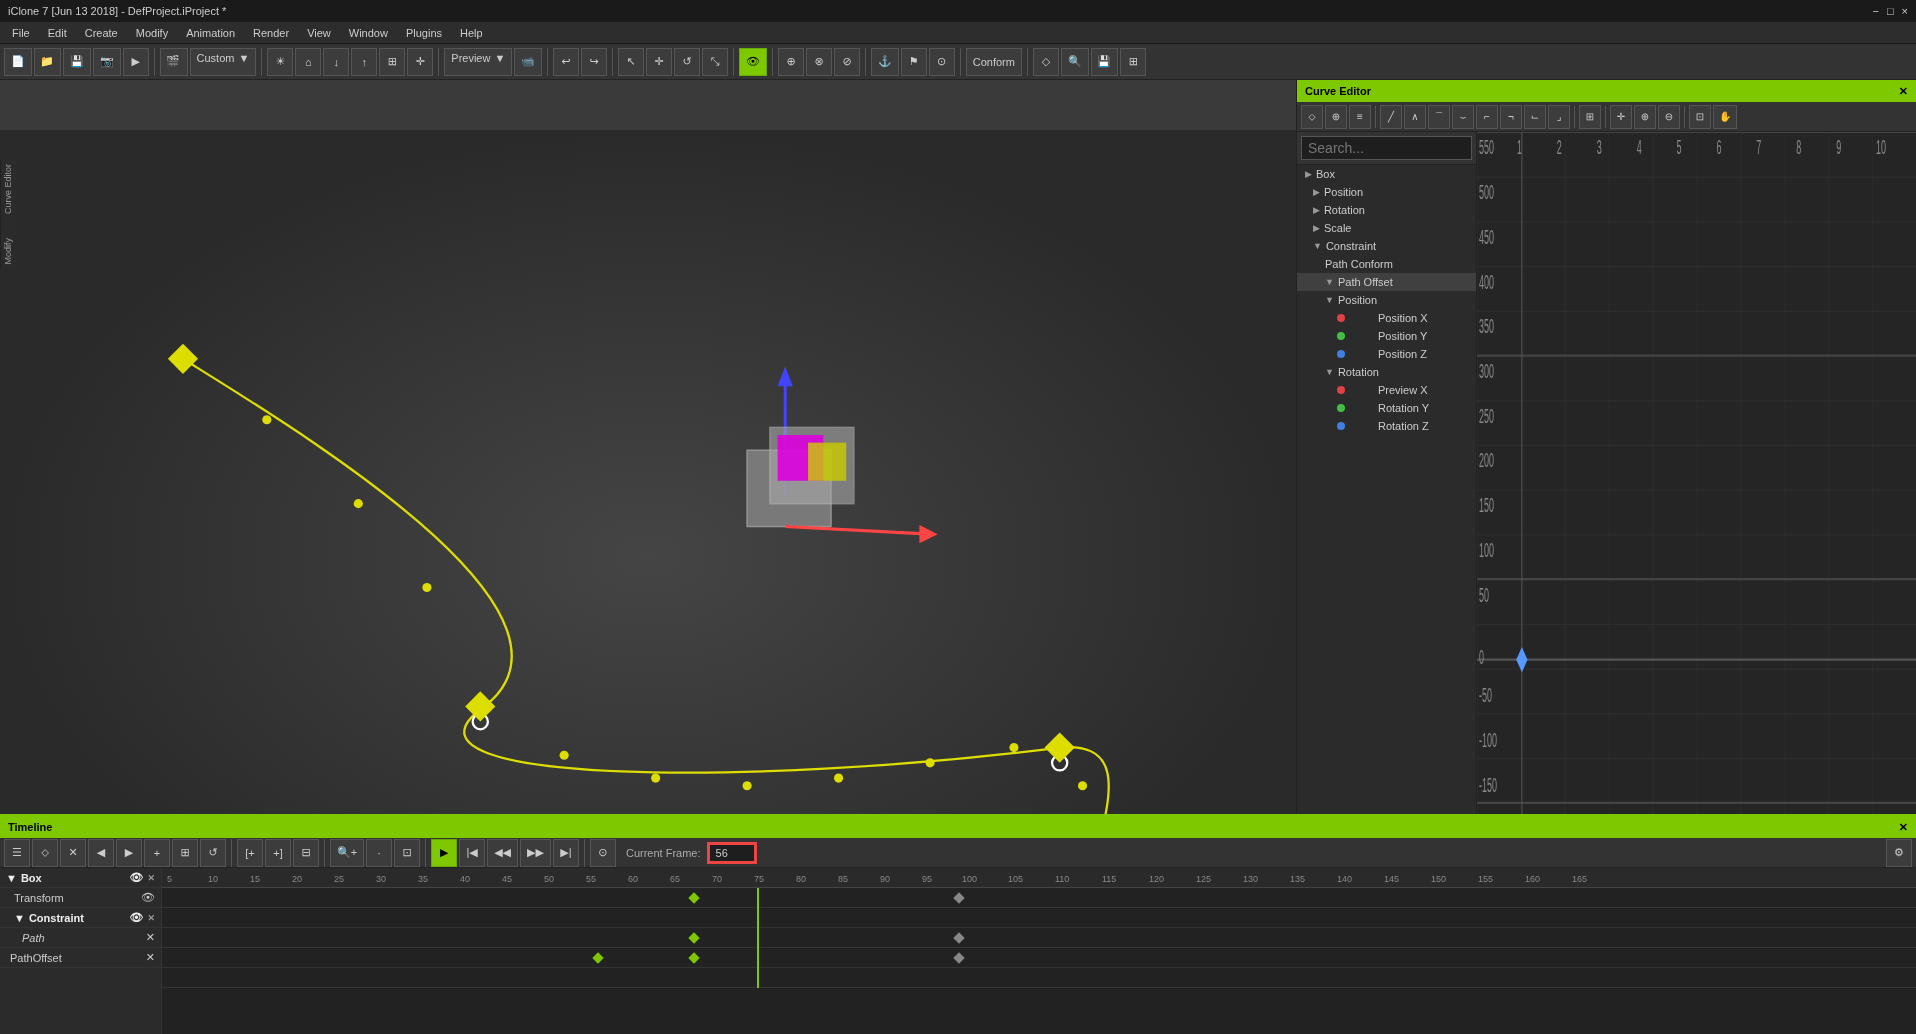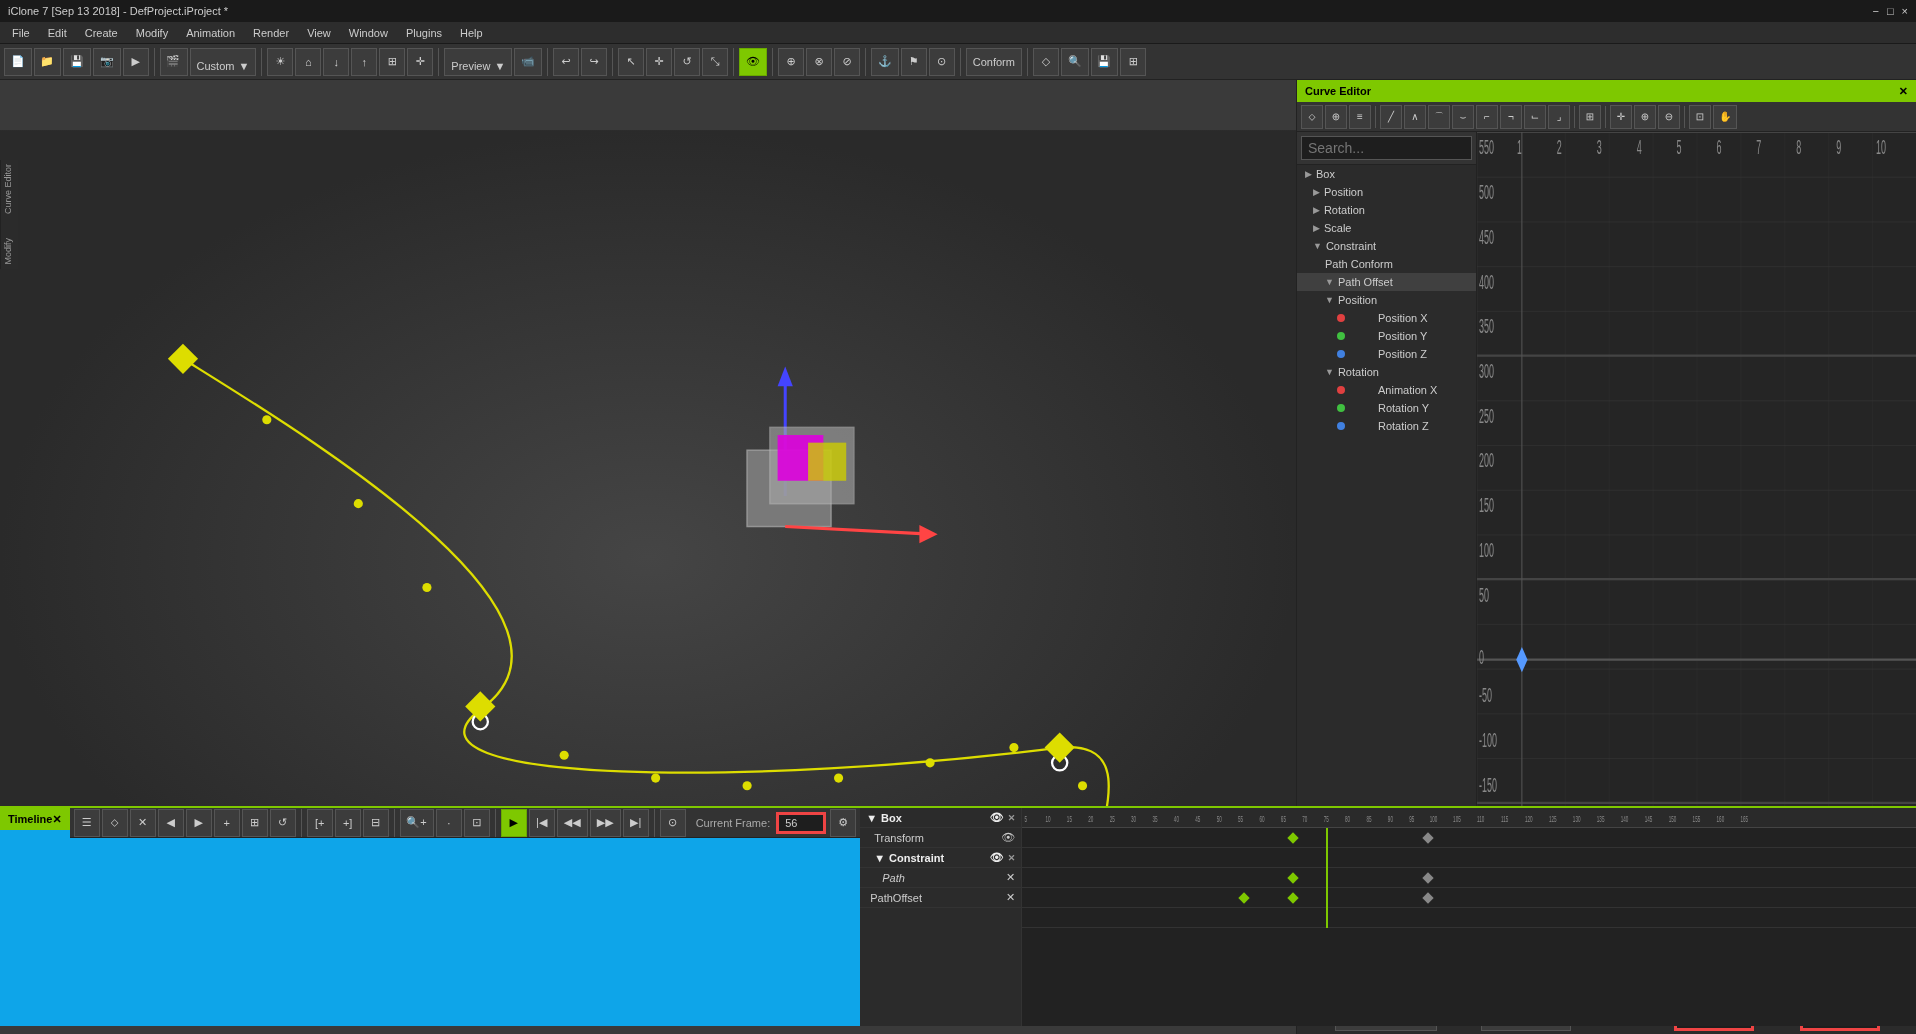--- a/index.html
+++ b/index.html
@@ -60,21 +60,21 @@
       min-width: 26px;
     }
     .toolbar-separator { width: 1px; background: #555; height: 28px; margin: 0 3px; }
     .toolbar-dropdown {
       background: #3c3c3c;
       border: 1px solid #555;
       color: #ccc;
       padding: 3px 6px;
       height: 28px;
       display: flex;
-      align-items: flex-end;
+      align-items: flex-start;
       gap: 4px;
       cursor: pointer;
       font-size: 11px;
     }
     .green-btn {
       background: #7ec800;
       border: 1px solid #6aaa00;
       color: #000;
     }
 
@@ -251,28 +251,28 @@
       color: #ccc;
       padding: 2px 6px;
       height: 22px;
       font-size: 11px;
       width: 80px;
     }
 
     
     #bottom-panel {
       position: absolute;
-      bottom: 8px;
+      bottom: 0;
       left: 0;
       right: 0;
       height: 220px;
       background: #0ea5e9;
       border-top: 2px solid #7ec800;
       display: flex;
-      flex-direction: row;
+      flex-direction: column;
     }
     #timeline-header {
       background: #7ec800;
       height: 22px;
       display: flex;
       align-items: center;
       justify-content: space-between;
       padding: 0 8px;
       color: #000;
       font-size: 11px;
@@ -350,21 +350,21 @@
       bottom: 0;
       width: 2px;
       background: #7ec800;
       z-index: 10;
     }
   </style>
 </head>
 <body>
 
 <div id="title-bar">
-  <span>iClone 7 [Sep 13 2018] - DefProject.iProject *</span>
+  <span>iClone 7 [Jun 13 2018] - DefProject.iProject *</span>
   <div id="title-bar-controls">
     <span>−</span>
     <span>□</span>
     <span>×</span>
   </div>
 </div>
 
 <div id="menu-bar">
   <span class="menu-item">File</span>
   <span class="menu-item">Edit</span>
@@ -586,21 +586,21 @@
             <span>Position Z</span>
           </div>
 
           <div class="tree-item indent-2">
             <span class="tree-arrow">▼</span>
             <span>Rotation</span>
           </div>
 
           <div class="tree-item indent-3">
             <span class="tree-dot dot-red"></span>
-            <span>Animation X</span>
+            <span>Preview X</span>
           </div>
 
           <div class="tree-item indent-3">
             <span class="tree-dot dot-green"></span>
             <span>Rotation Y</span>
           </div>
 
           <div class="tree-item indent-3">
             <span class="tree-dot dot-blue"></span>
             <span>Rotation Z</span>

